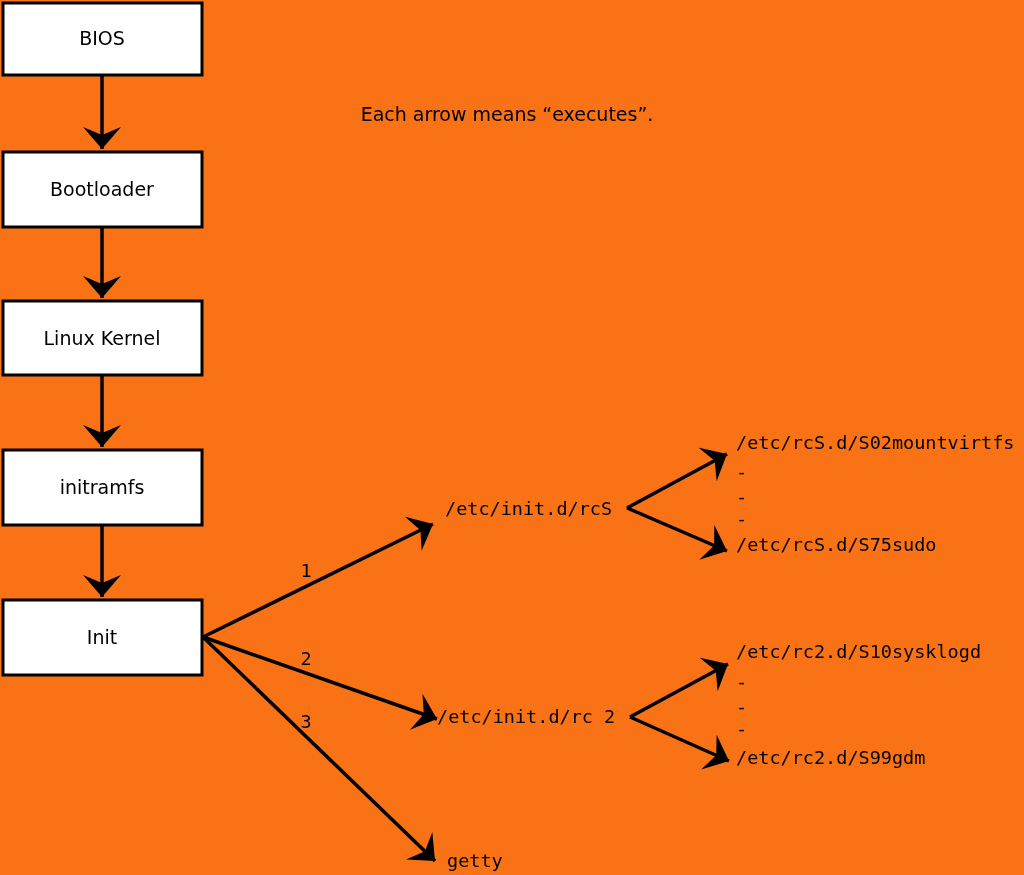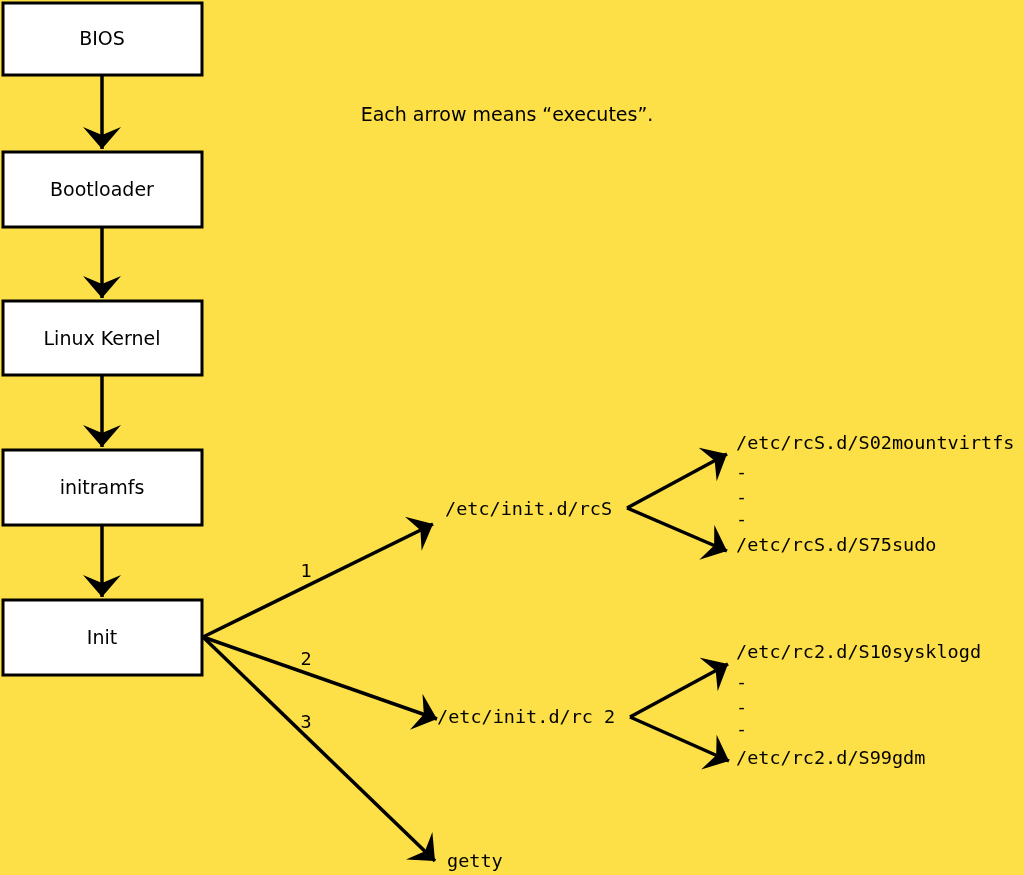--- a/index.html
+++ b/index.html
@@ -4,21 +4,21 @@
 <style>
   html, body {
     margin: 0;
     padding: 0;
     background: #ffffff;
   }
   .stage {
     position: relative;
     width: 1024px;
     height: 875px;
-    background: #fde047;
+    background: #f97316;
     overflow: hidden;
   }
   svg { display: block; }
   .box-rect {
     fill: #ffffff;
     stroke: #000000;
     stroke-width: 3;
   }
   .arrow-line {
     stroke: #000000;

